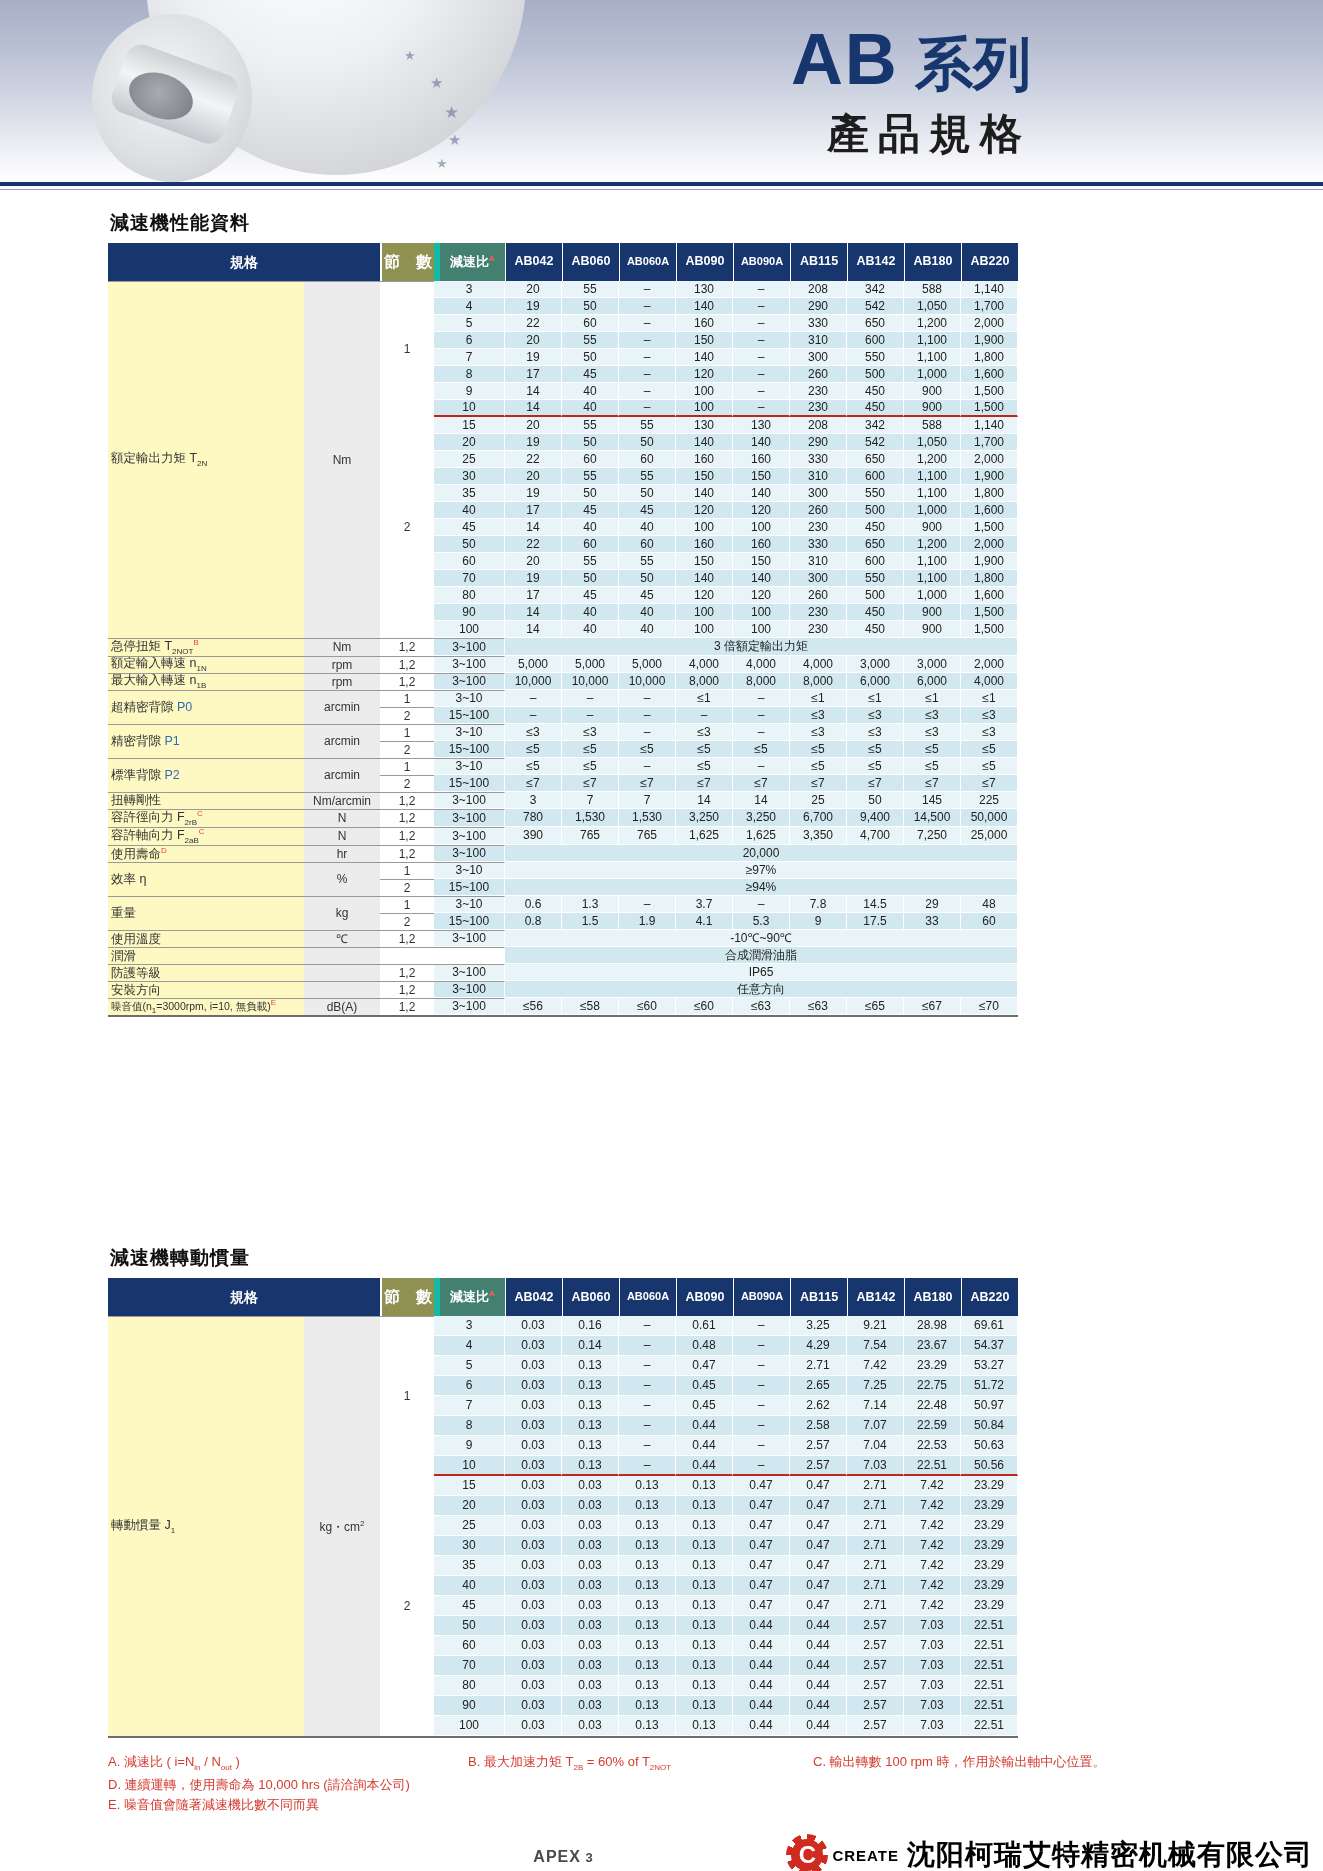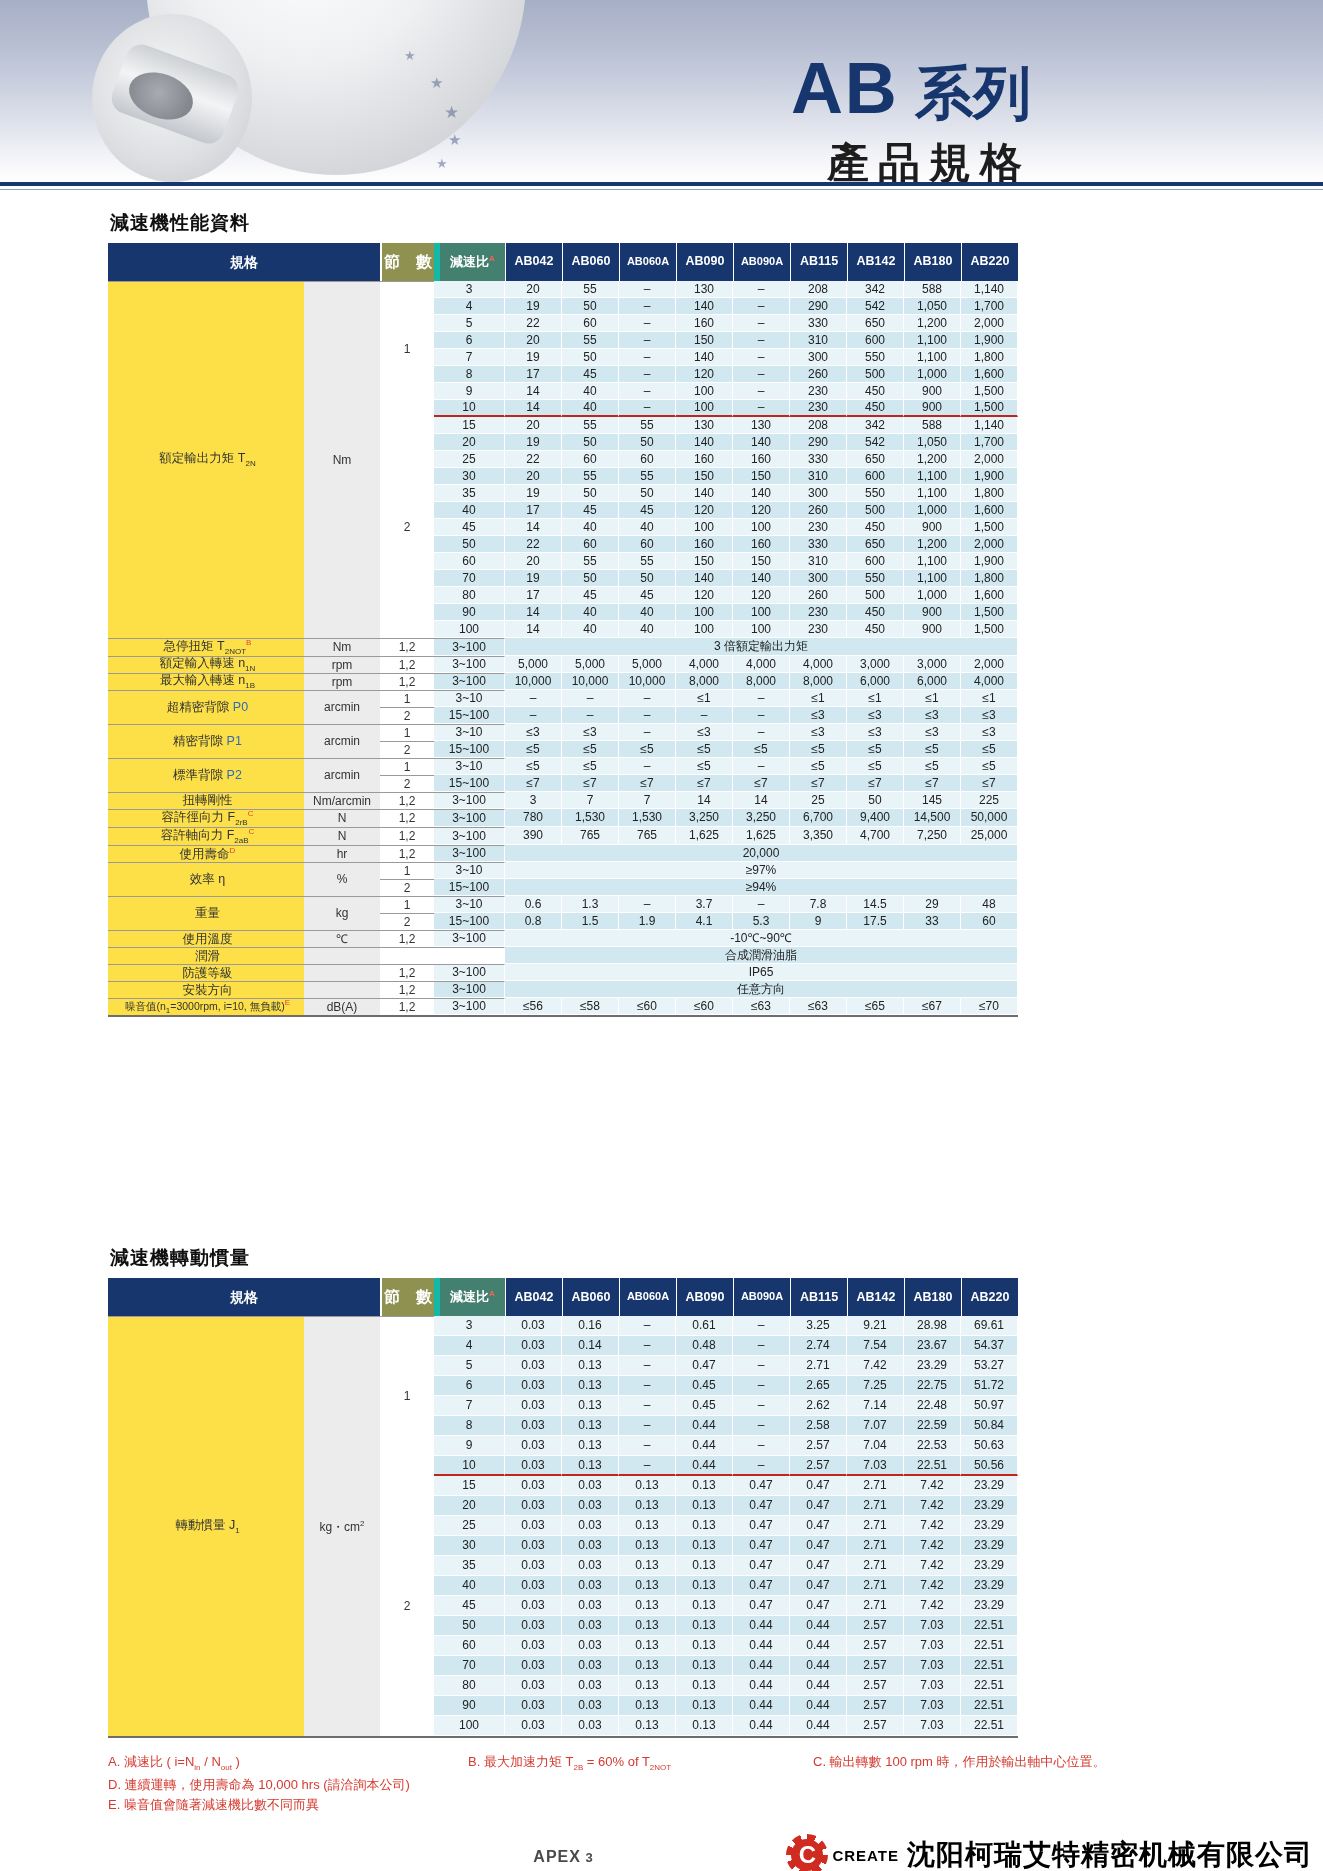--- a/index.html
+++ b/index.html
@@ -19,21 +19,21 @@
     background:linear-gradient(180deg,#cdd0d4 0%,#f3f4f5 45%,#c4c7cc 100%); }
   .gbore { position:absolute; left:42px; top:74px; width:66px; height:44px; border-radius:50%; transform:rotate(20deg);
     background:radial-gradient(circle at 45% 45%, #a8abb1 0%, #84878d 75%); }
   .star { position:absolute; color:#5d6a92; opacity:.55; }
   .star:nth-of-type(1){ left:318px; top:48px;  font-size:13px; }
   .star:nth-of-type(2){ left:344px; top:74px;  font-size:15px; }
   .star:nth-of-type(3){ left:358px; top:102px; font-size:17px; }
   .star:nth-of-type(4){ left:362px; top:131px; font-size:15px; }
   .star:nth-of-type(5){ left:350px; top:156px; font-size:13px; }
   .titles { position:absolute; right:292px; top:22px; text-align:right; }
-  .series { color:#17366e; font-weight:bold; font-size:58px; line-height:1.05;margin-top:29px; }
+  .series { color:#17366e; font-weight:bold; font-size:58px; line-height:1.05; }
   .series .ab { font-size:72px; font-weight:900; letter-spacing:2px; }
   .subtitle { margin-top:8px; font-size:42px; font-weight:bold; color:#1d1d1d; letter-spacing:9px; }
   .rule  { border-top:4px solid #17366e; }
   .rule2 { height:1px; background:#8fa0c0; margin-top:3px; }
 
   
   .content { margin-left:108px; width:910px; }
   h2 { font-size:19px; font-weight:bold; color:#101010; letter-spacing:1px; margin:20px 0 7px 2px; }
   h2.s2 { margin-top:228px; }
 
@@ -42,21 +42,21 @@
   col.c-lbl{width:196px} col.c-unit{width:76px} col.c-stage{width:54px} col.c-ratio{width:71px} col.c-m{width:57px}
   th,td { padding:0; text-align:center; vertical-align:middle; line-height:1.05; overflow:hidden; white-space:nowrap; }
   th { height:38px; font-weight:bold; color:#fff; }
   #t1 td { height:17px; } #t2 td { height:20px; }
   .hdr-spec  { background:#17366e; font-size:14px; }
   .hdr-stage { background:#8f9150; border-left:2px solid #fff; font-size:16px; }
   .hdr-ratio { background:#43806f; border-left:6px solid #14b8a6; font-size:13px;margin-top:32px; }
   .hdr-model { background:#17366e; border-left:1px solid #fff; font-size:12.5px; }
   .hdr-model:nth-child(6), .hdr-model:nth-child(8) { font-size:11px; } 
 
-  td.lbl   { text-align:center; padding-left:3px; background:#fde047; font-size:12.5px; color:#333; }
+  td.lbl   { text-align:left; padding-left:3px; background:#fef9c3; font-size:12.5px; color:#333; }
   td.lbl.sm{ font-size:10.5px; }
   td.unit  { background:#ececec; color:#333; }
   td.stage { background:#fff; color:#333; }
   td.ratio, td.val { border-right:1px solid #fff; border-bottom:1px solid #fff; }
   td.ratio.plain { background:#fff; }
   .lt { background:#e9f4f8; } .dk { background:#d2e8f0; }
   .bt  { border-top:1px solid #9a9a9a; }
   .mid { border-top:1px solid #9a9a9a; }
   .redrow td.ratio, .redrow td.val { border-bottom:2px solid #c0251c; }
   sub { font-size:8px; } sup { font-size:8px; }
@@ -710,21 +710,21 @@
             <td class="val lt">28.98</td>
             <td class="val lt">69.61</td>
           </tr>
           <tr>
             <td class="ratio dk">4</td>
             <td class="val dk">0.03</td>
             <td class="val dk">0.14</td>
             <td class="val dk">–</td>
             <td class="val dk">0.48</td>
             <td class="val dk">–</td>
-            <td class="val dk">2.74</td>
+            <td class="val dk">4.29</td>
             <td class="val dk">7.54</td>
             <td class="val dk">23.67</td>
             <td class="val dk">54.37</td>
           </tr>
           <tr>
             <td class="ratio lt">5</td>
             <td class="val lt">0.03</td>
             <td class="val lt">0.13</td>
             <td class="val lt">–</td>
             <td class="val lt">0.47</td>

